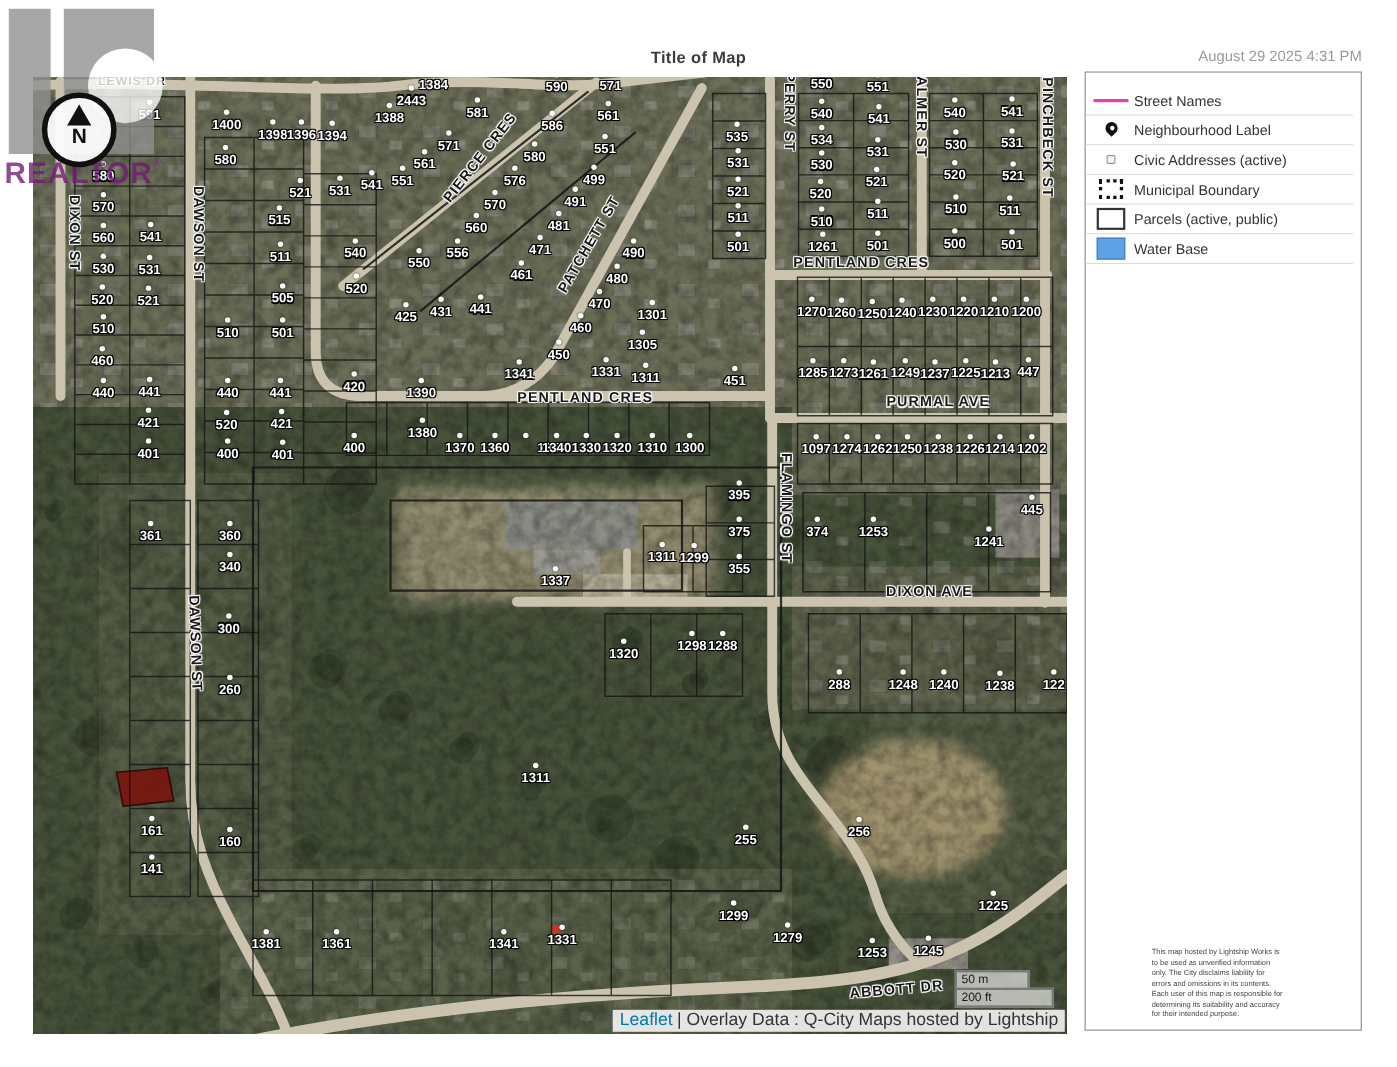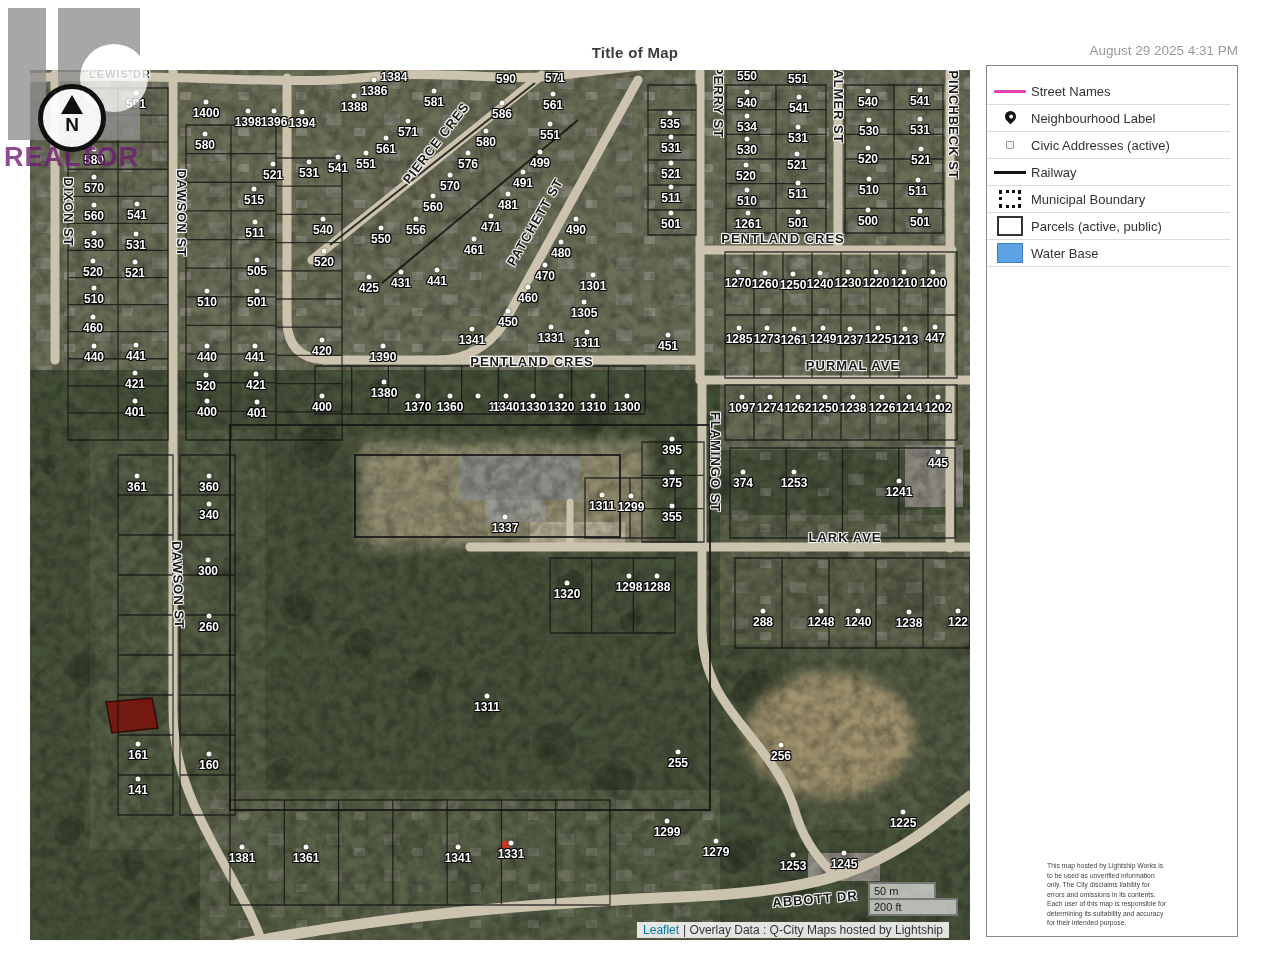--- a/index.html
+++ b/index.html
@@ -42,22 +42,22 @@
     text-shadow:-1px -1px 0 rgba(255,255,255,.85),1px -1px 0 rgba(255,255,255,.85),
       -1px 1px 0 rgba(255,255,255,.85),1px 1px 0 rgba(255,255,255,.85),0 0 3px rgba(255,255,255,.8);}
 
   
   #scalebar{position:absolute;left:838px;top:812px;z-index:12;font-size:11px;color:#1a1a1a;}
   #scalebar .bar{background:rgba(255,255,255,.62);border:2px solid #777;padding:0 4px;line-height:14px;white-space:nowrap;}
   #scalebar .m{width:56px;border-bottom:none;}
   #scalebar .ft{width:78px;}
 
   
-  #attribution{position:absolute;right:21px;bottom:2px;z-index:12;background:rgba(255,255,255,.85);
-    padding:1px 6px;font-size:12px;color:#333;white-space:nowrap;margin-top:19px;}
+  #attribution{position:absolute;right:2px;bottom:2px;z-index:12;background:rgba(255,255,255,.85);
+    padding:1px 6px;font-size:16px;color:#333;white-space:nowrap;margin-top:19px;}
   #attribution a{color:#0078a8;text-decoration:none;cursor:pointer;}
   #attribution .rest{margin-left:4px;}
 
   
   #panel{position:absolute;left:986px;top:65px;width:252px;height:872px;background:#fff;
     border:1.5px solid #8a8a8a;box-sizing:border-box;}
   #legend{position:absolute;left:0;top:12px;width:243px;}
   .lrow{display:flex;align-items:center;height:26px;border-bottom:1px solid #dcdcdc;padding-left:2px;}
   .lrow .swc{width:42px;display:flex;justify-content:center;align-items:center;flex:0 0 42px;}
   .lrow .ltxt{font-size:13px;color:#333;}
@@ -304,21 +304,21 @@
         <div class="street" style="left: 151px; top: 143px; transform: translate(-50%, -50%) rotate(90deg);">DAWSON ST</div>
         <div class="street" style="left: 406px; top: 73px; transform: translate(-50%, -50%) rotate(-52deg);">PIERCE CRES</div>
         <div class="street" style="left: 505px; top: 152px; transform: translate(-50%, -50%) rotate(-60deg);">PATCHETT ST</div>
         <div class="street" style="left: 502px; top: 291px; transform: translate(-50%, -50%) rotate(0deg);">PENTLAND CRES</div>
         <div class="street" style="left: 753px; top: 168px; transform: translate(-50%, -50%) rotate(0deg);">PENTLAND CRES</div>
         <div class="street" style="left: 688px; top: 32px; transform: translate(-50%, -50%) rotate(90deg);">PERRY ST</div>
         <div class="street" style="left: 808px; top: 32px; transform: translate(-50%, -50%) rotate(90deg);">PALMER ST</div>
         <div class="street" style="left: 923px; top: 55px; transform: translate(-50%, -50%) rotate(90deg);">PINCHBECK ST</div>
         <div class="street" style="left: 823px; top: 295px; transform: translate(-50%, -50%) rotate(0deg);">PURMAL AVE</div>
         <div class="street" style="left: 685px; top: 392px; transform: translate(-50%, -50%) rotate(90deg);">FLAMINGO ST</div>
-        <div class="street" style="left: 815px; top: 467px; transform: translate(-50%, -50%) rotate(0deg);">LARK AVE</div>
+        <div class="street" style="left: 815px; top: 467px; transform: translate(-50%, -50%) rotate(0deg);">DIXON AVE</div>
         <div class="street" style="left: 148px; top: 515px; transform: translate(-50%, -50%) rotate(88deg);">DAWSON ST</div>
         <div class="street" style="left: 785px; top: 829px; transform: translate(-50%, -50%) rotate(-5deg);">ABBOTT DR</div>
         <div class="cdot" style="left: 106px; top: 23px;"></div>
         <div class="pnum" style="left: 106px; top: 34px;">591</div>
         <div class="cdot" style="left: 58px; top: 50px;"></div>
         <div class="pnum" style="left: 58px; top: 61px;">88</div>
         <div class="cdot" style="left: 64px; top: 79px;"></div>
         <div class="pnum" style="left: 64px; top: 90px;">580</div>
         <div class="cdot" style="left: 64px; top: 107px;"></div>
         <div class="pnum" style="left: 64px; top: 118px;">570</div>
@@ -385,21 +385,21 @@
         <div class="cdot" style="left: 293px; top: 149px;"></div>
         <div class="pnum" style="left: 293px; top: 160px;">540</div>
         <div class="cdot" style="left: 294px; top: 181px;"></div>
         <div class="pnum" style="left: 294px; top: 192px;">520</div>
         <div class="cdot" style="left: 292px; top: 270px;"></div>
         <div class="pnum" style="left: 292px; top: 281px;">420</div>
         <div class="cdot" style="left: 292px; top: 326px;"></div>
         <div class="pnum" style="left: 292px; top: 337px;">400</div>
         <div class="pnum" style="left: 364px; top: 7px;">1384</div>
         <div class="cdot" style="left: 344px; top: 10px;"></div>
-        <div class="pnum" style="left: 344px; top: 21px;">1386</div>
+        <div class="pnum" style="left: 344px; top: 21px;">2443</div>
         <div class="cdot" style="left: 324px; top: 26px;"></div>
         <div class="pnum" style="left: 324px; top: 37px;">1388</div>
         <div class="cdot" style="left: 404px; top: 21px;"></div>
         <div class="pnum" style="left: 404px; top: 32px;">581</div>
         <div class="cdot" style="left: 378px; top: 51px;"></div>
         <div class="pnum" style="left: 378px; top: 62px;">571</div>
         <div class="cdot" style="left: 356px; top: 68px;"></div>
         <div class="pnum" style="left: 356px; top: 79px;">561</div>
         <div class="cdot" style="left: 336px; top: 83px;"></div>
         <div class="pnum" style="left: 336px; top: 94px;">551</div>
@@ -702,26 +702,20 @@
           <span class="ltxt">Neighbourhood Label</span>
         </div>
         <div class="lrow">
           <span class="swc">
             <span class="sw-civic"></span>
           </span>
           <span class="ltxt">Civic Addresses (active)</span>
         </div>
         <div class="lrow">
           <span class="swc">
-            <span class="sw-rail"></span>
-          </span>
-          <span class="ltxt">Railway</span>
-        </div>
-        <div class="lrow">
-          <span class="swc">
             <span class="sw-muni"></span>
           </span>
           <span class="ltxt">Municipal Boundary</span>
         </div>
         <div class="lrow">
           <span class="swc">
             <span class="sw-parcel"></span>
           </span>
           <span class="ltxt">Parcels (active, public)</span>
         </div>

